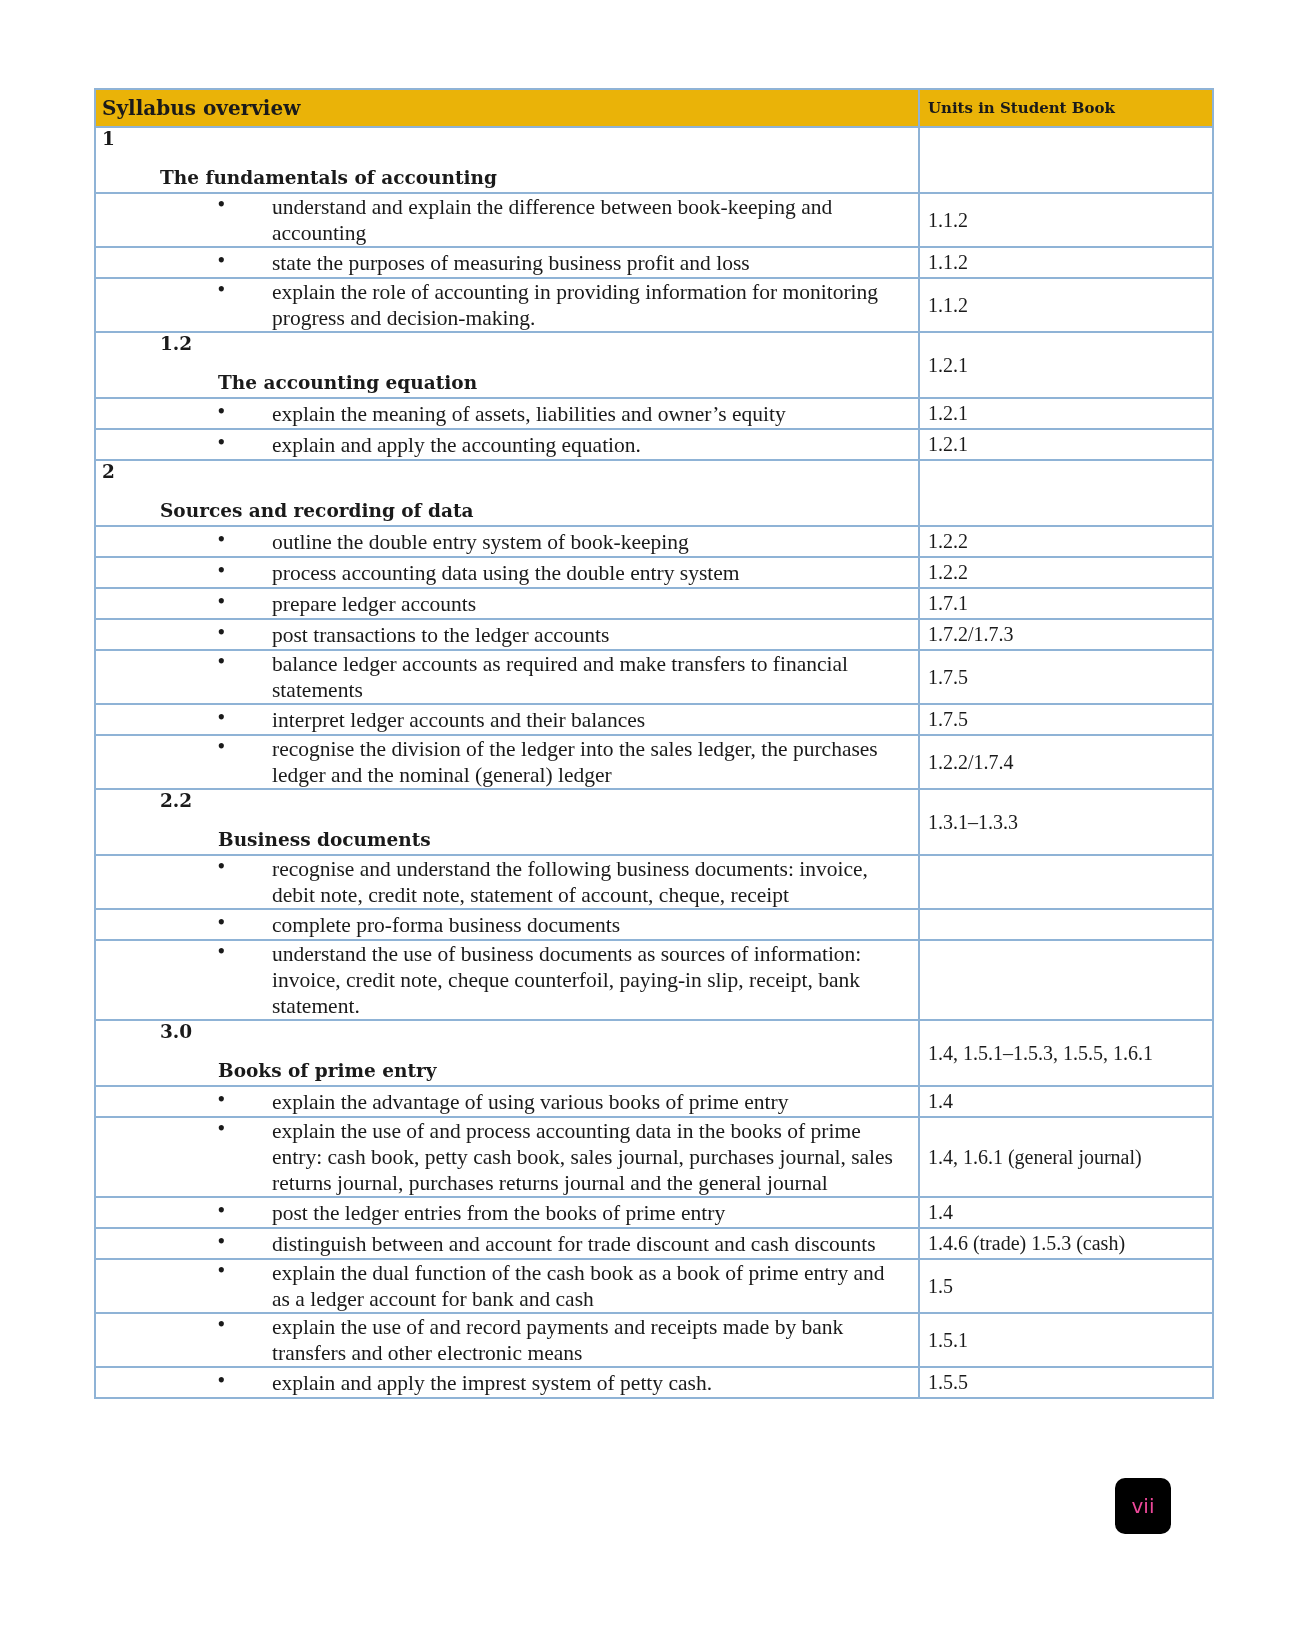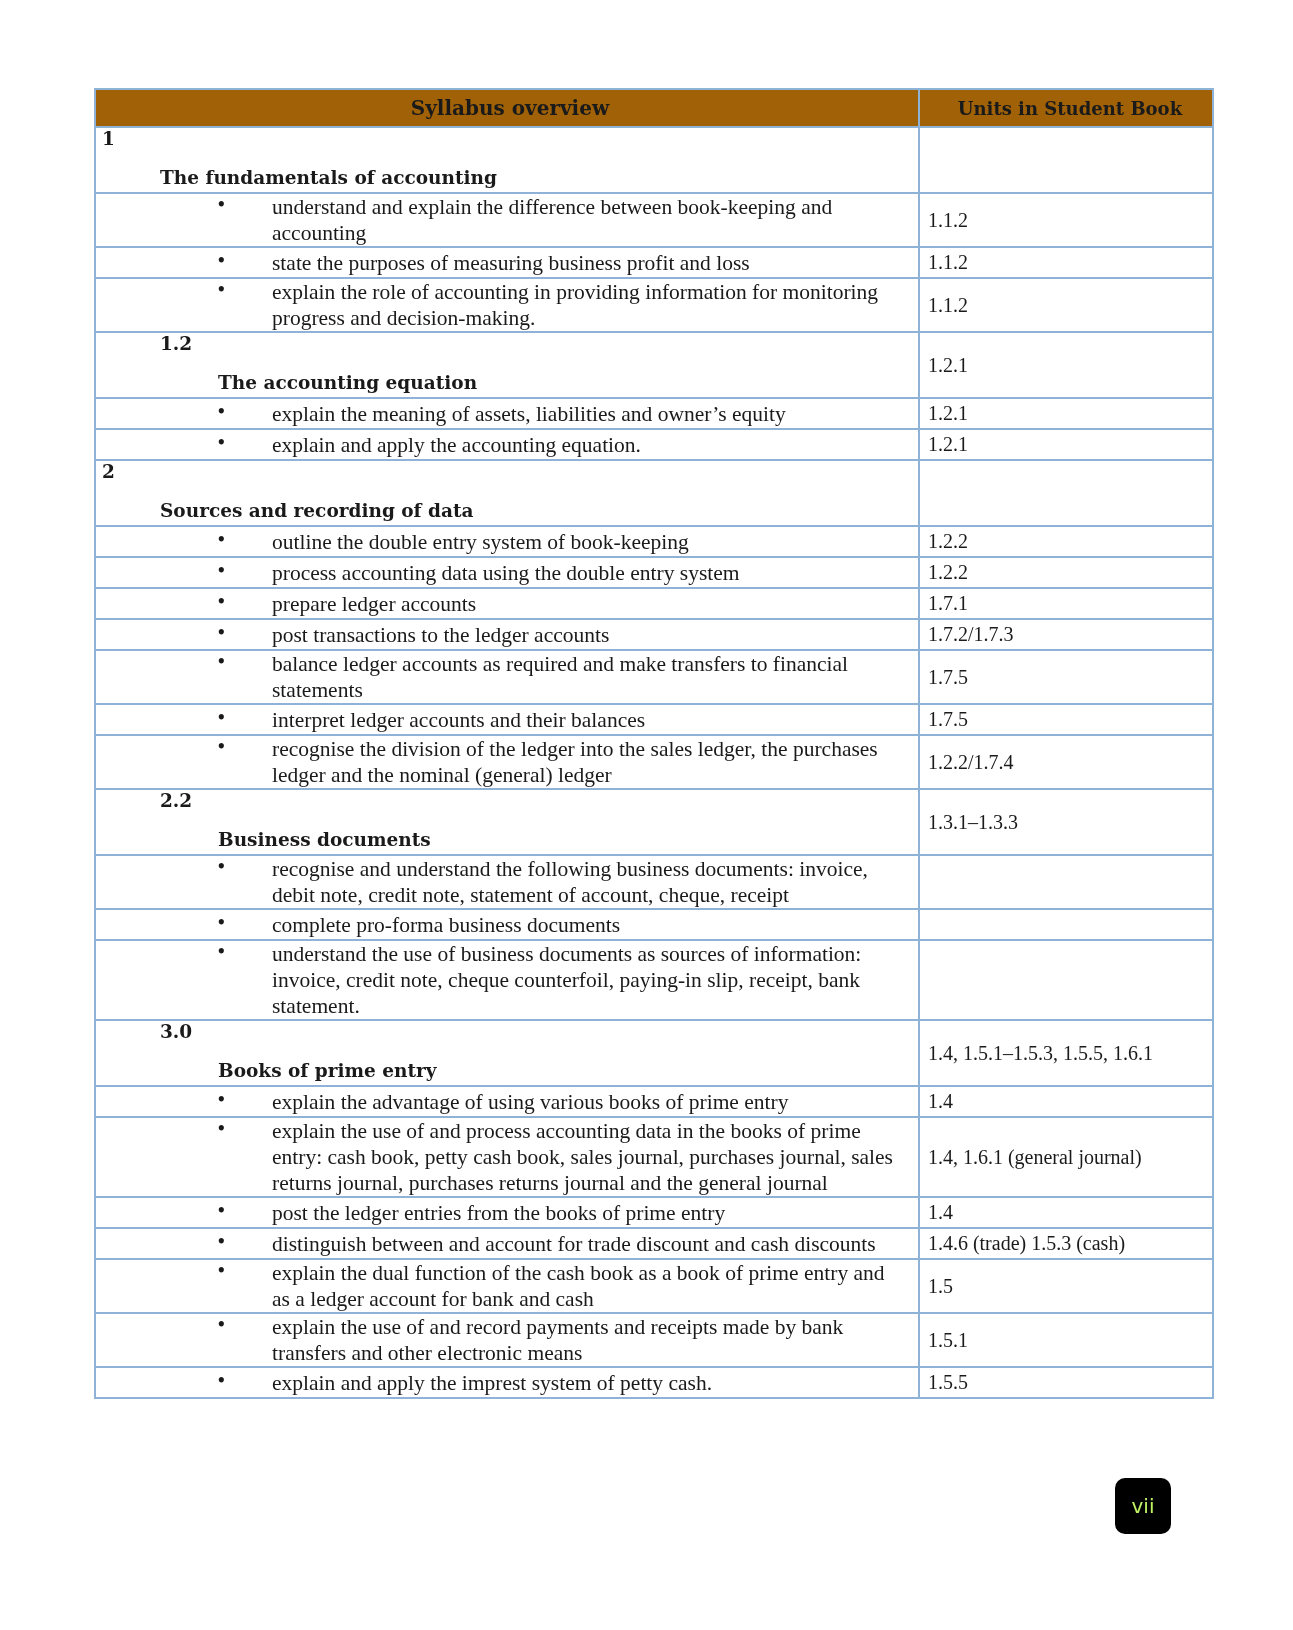--- a/index.html
+++ b/index.html
@@ -12,35 +12,35 @@
     color: #1a1a1a;
     font-size: 18.5px;
   }
   table.syl td {
     border: 2px solid #8fb3d6;
     padding: 0;
     vertical-align: middle;
   }
   table.syl td.c1 { width: 826px; }
   table.syl td.c2 { width: 288px; padding-left: 8px; font-family: "Liberation Serif", serif; font-size: 20px; }
-  tr.hdr td { background: #a16207; height: 36px; font-weight: bold; font-size: 20px; text-align: center; }
+  tr.hdr td { background: #eab308; height: 36px; font-weight: bold; font-size: 20px; }
   tr.hdr td.c1 { padding-left: 6px; }
-  tr.hdr td.c2 { font-family: "DejaVu Serif", serif; font-weight: bold; font-size: 18px; margin-left: 20px; }
+  tr.hdr td.c2 { font-family: "DejaVu Serif", serif; font-weight: bold; font-size: 15px; margin-left: 20px; }
   .row-inner { display: flex; align-items: flex-start; }
   .num1 { width: 58px; padding-left: 6px; font-weight: bold; }
   .num2 { width: 58px; padding-left: 64px; font-weight: bold; }
   .bullet { width: 56px; padding-left: 120px; font-size: 18px; }
   .txt { flex: 1; }
   .txt.sec { font-weight: bold; }
   .txt.item { font-family: "Liberation Serif", serif; font-size: 21.5px; line-height: 26px; padding-right: 24px; }
   tr.single td { height: 29px; }
   tr.lvl1 .txt, tr.lvl2 .txt { line-height: 28px; margin-top: 36px; }
   .pagenum {
     position: absolute; left: 1115px; top: 1478px; width: 56px; height: 56px;
-    background: #000; border-radius: 10px; color: #bef264;
+    background: #000; border-radius: 10px; color: #ec4899;
     font-family: "DejaVu Sans", sans-serif; font-size: 20px;
     display: flex; align-items: center; justify-content: center;
   }
 </style>
 </head>
 <body>
 
 <div class="page">
   <table class="syl">
     <tbody id="tbody">

